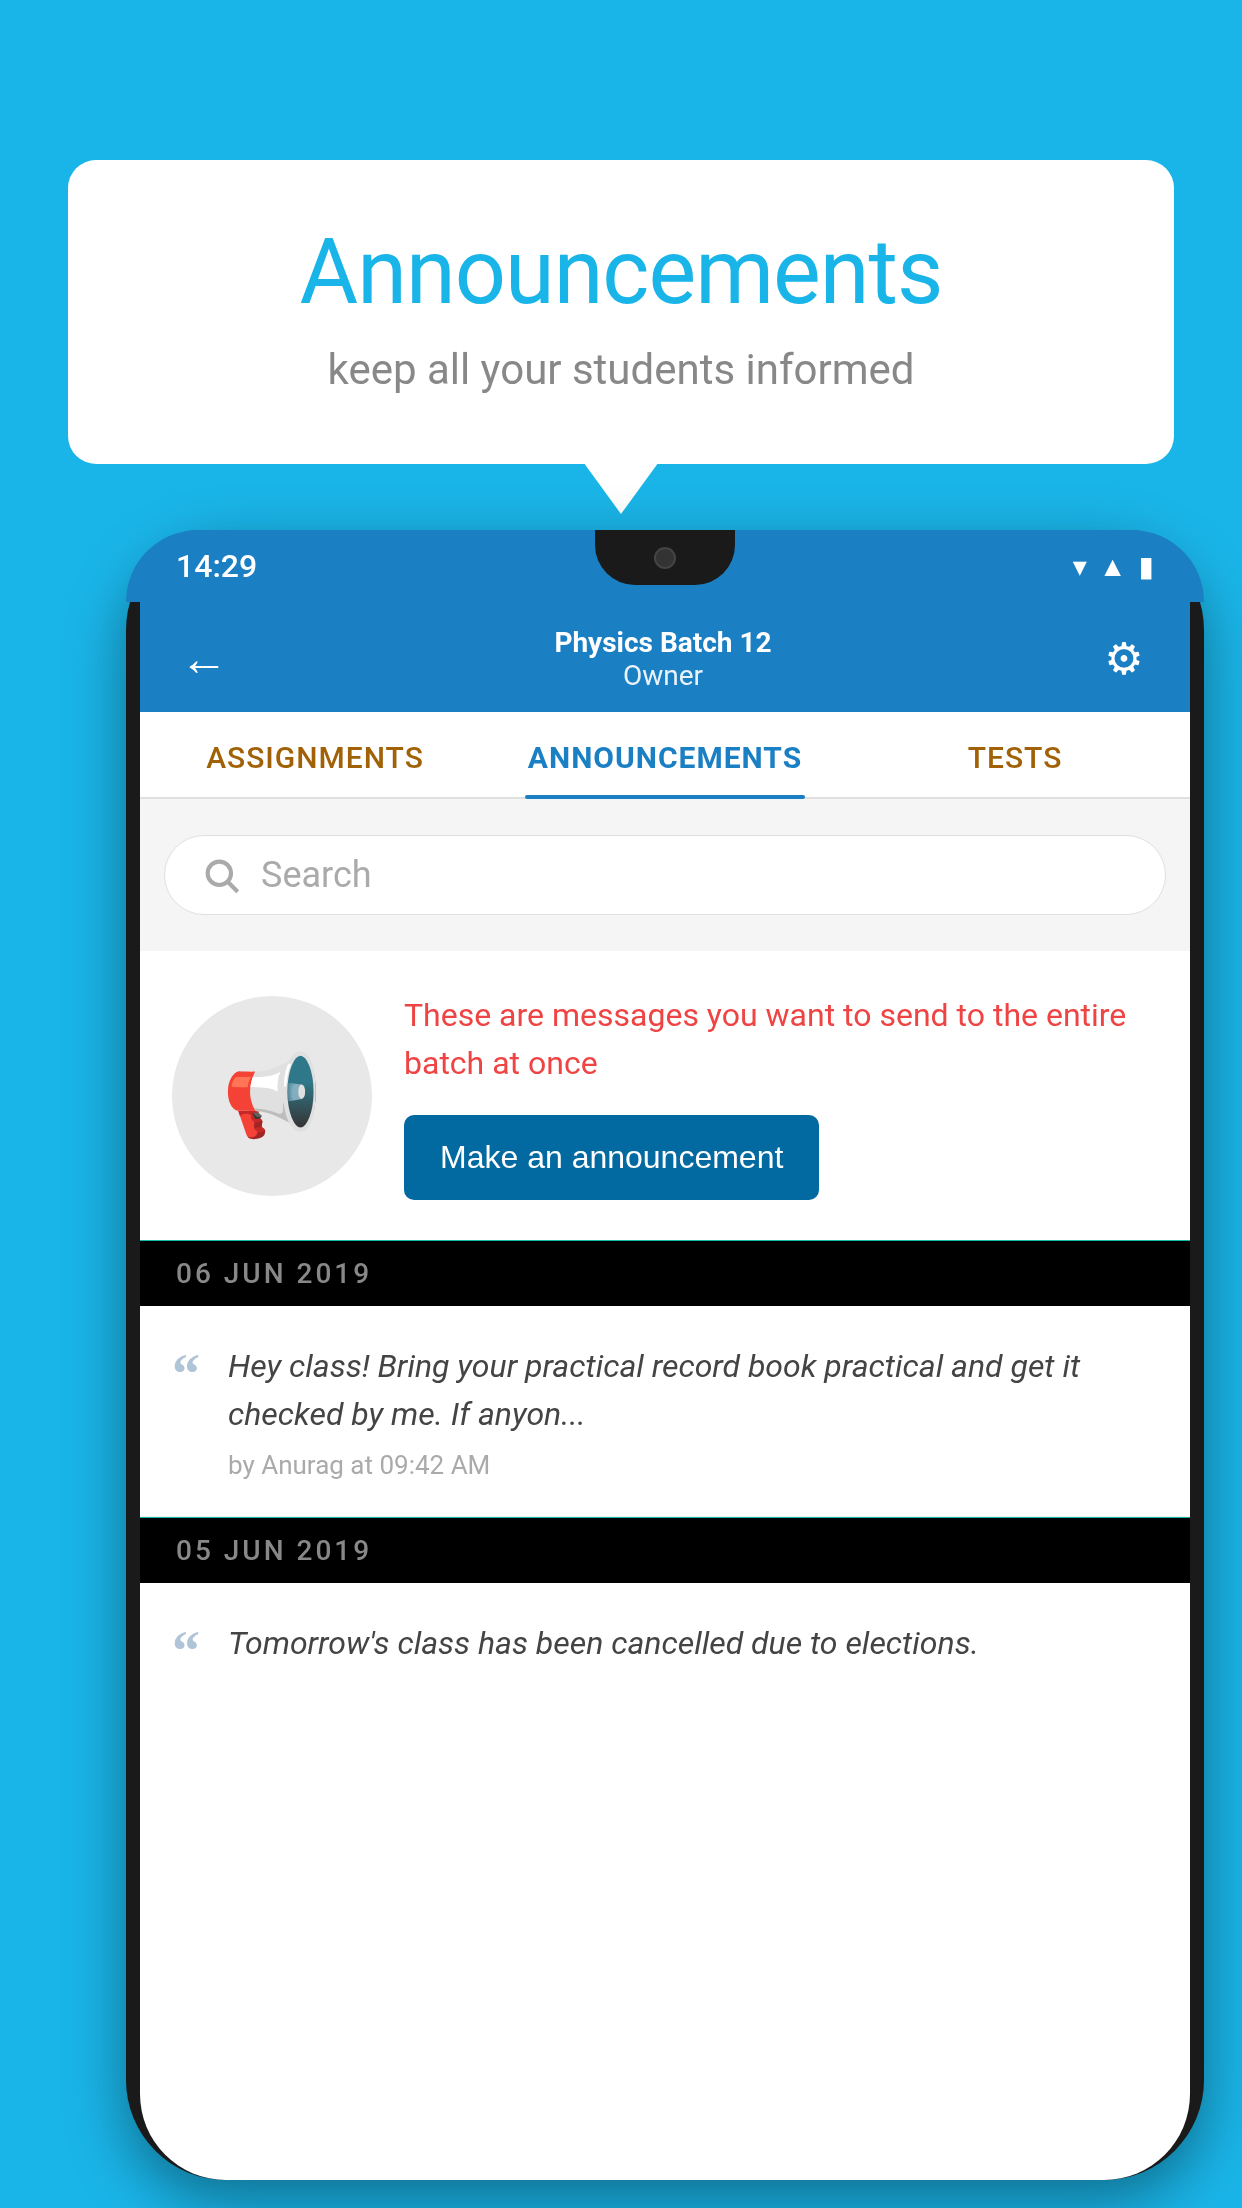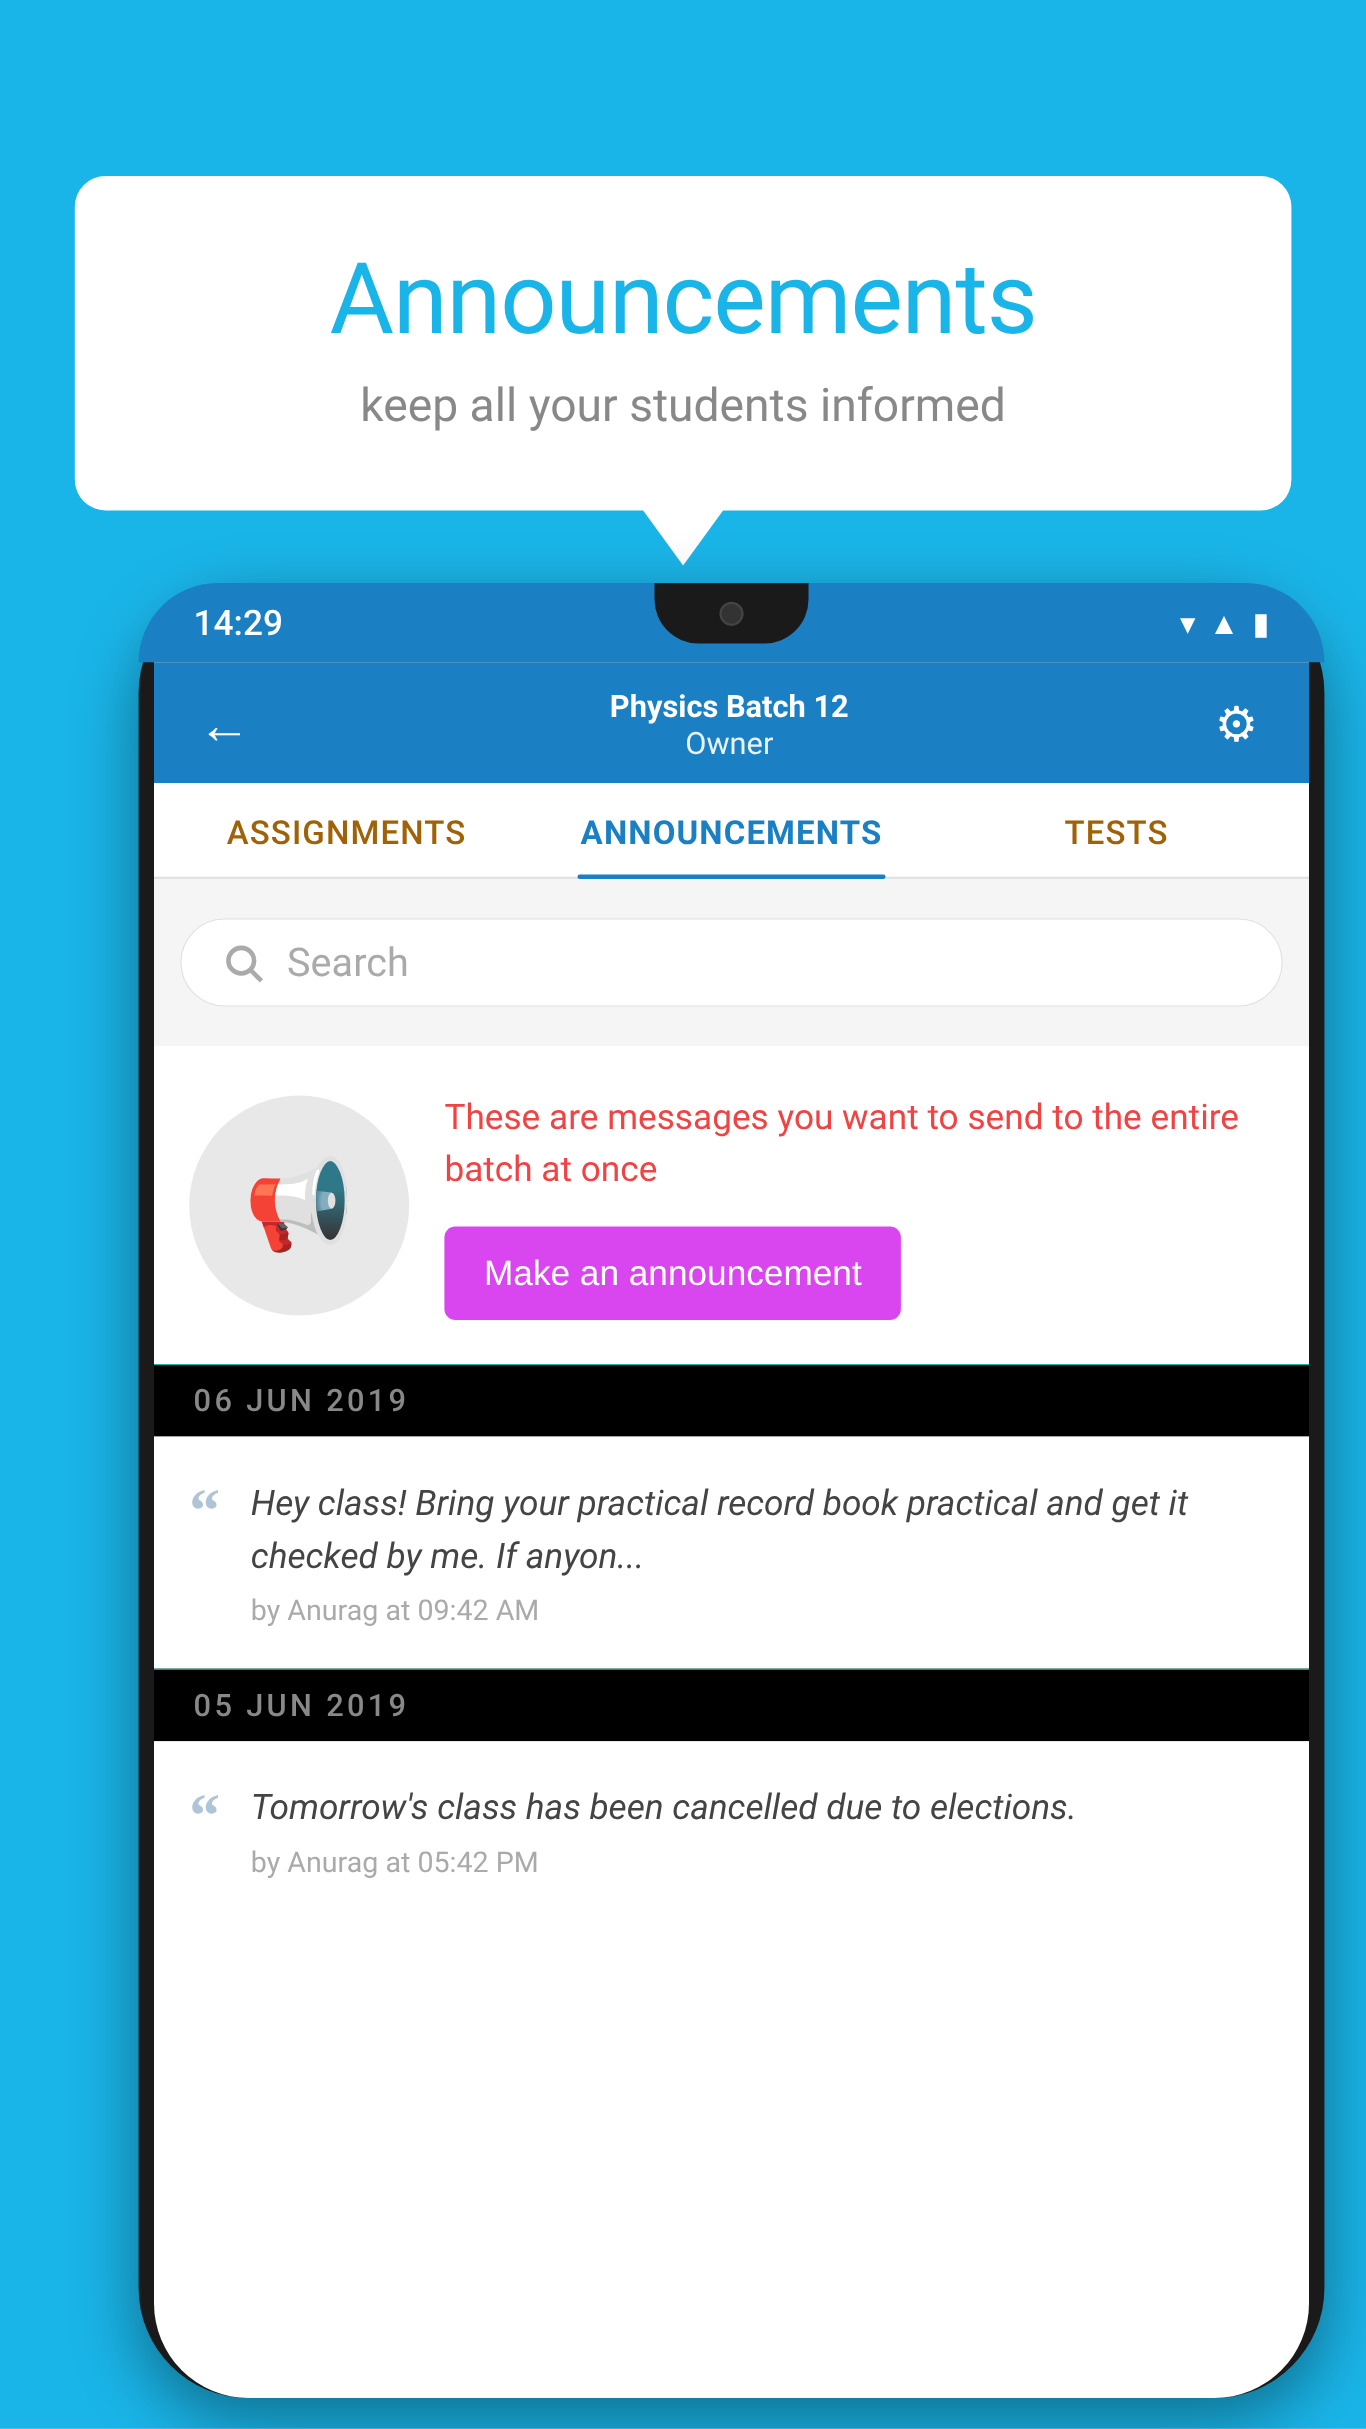--- a/index.html
+++ b/index.html
@@ -266,21 +266,21 @@
     }
 
     .announce-description {
       font-size: 32px;
       color: #ef4444;
       line-height: 1.5;
       margin-bottom: 28px;
     }
 
     .make-announcement-btn {
-      background: #d946ef;
+      background: #0369a1;
       color: white;
       border: none;
       border-radius: 10px;
       padding: 24px 36px;
       font-size: 32px;
       font-weight: 500;
       cursor: pointer;
       display: inline-block;
     }
 
@@ -410,18 +410,17 @@
         <div class="announcement-meta">by Anurag at 09:42 AM</div>
       </div>
     </div>
 
     <div class="date-separator">05  JUN  2019</div>
 
     <div class="second-announcement-item">
       <div class="quote-icon">“</div>
       <div class="announcement-text">
         <div class="announcement-message">Tomorrow's class has been cancelled due to elections.</div>
-        <div class="announcement-meta">by Anurag at 05:42 PM</div>
       </div>
     </div>
 
   </div>
 </div>
 
 </body></html>

